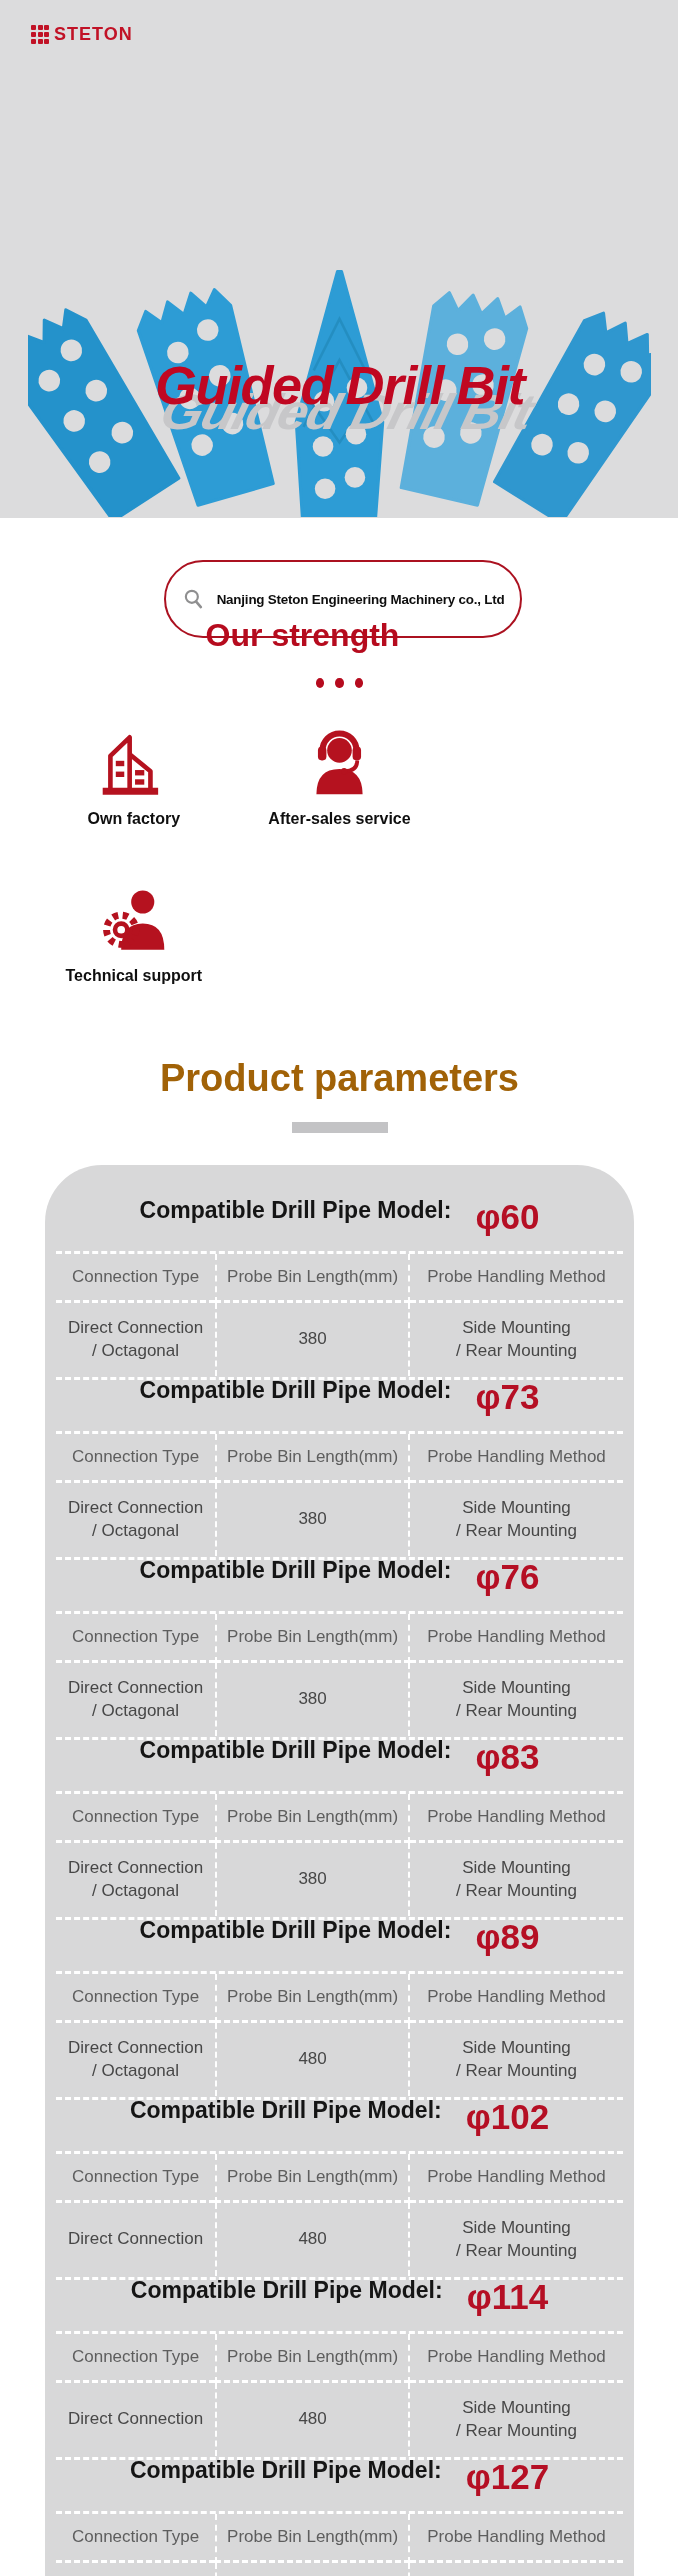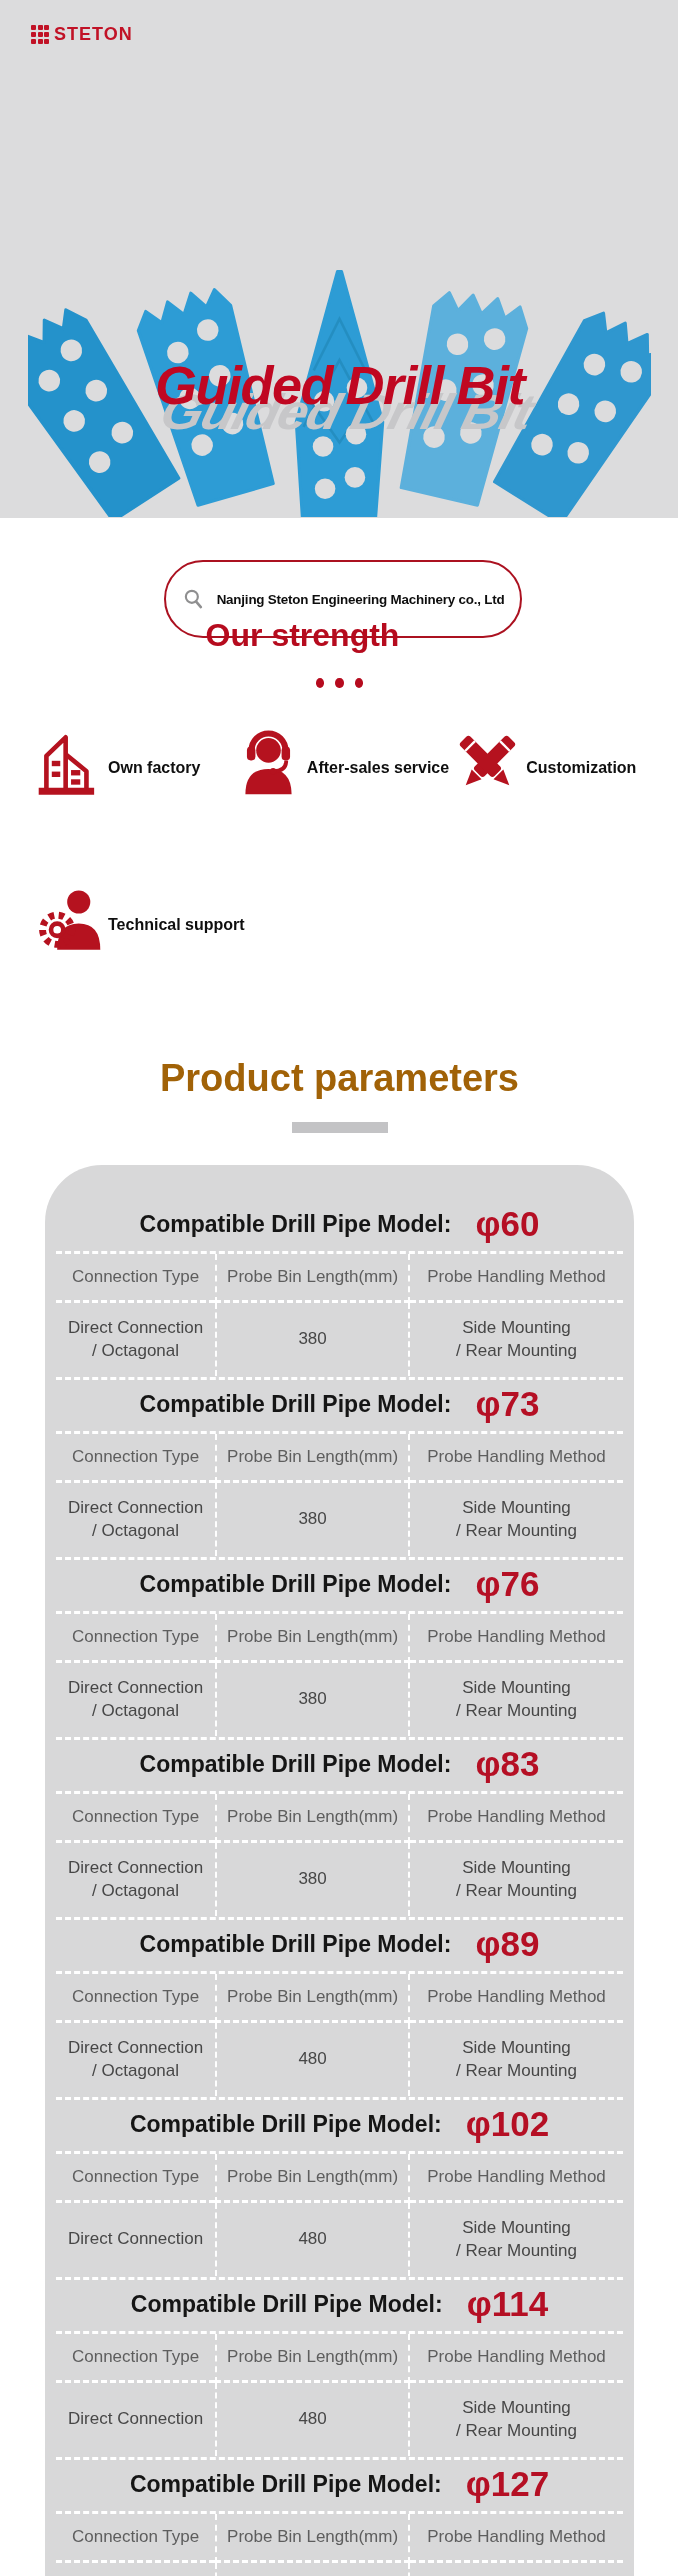--- a/index.html
+++ b/index.html
@@ -29,33 +29,33 @@
   .pill-text{font-size:13.4px;font-weight:700;color:#0e0e0e;letter-spacing:-0.2px;white-space:nowrap;}
 
   
   .strength-h{left:0;top:617px;width:605px;text-align:center;font-size:32px;
               font-weight:800;color:#b60b1e;}
   .dots{left:0;top:678px;width:679px;display:flex;justify-content:center;gap:11.3px;}
   .dots span{width:8.2px;height:9.8px;border-radius:50%;background:#b60b1e;}
   .feat-row{left:31px;width:617px;display:grid;grid-template-columns:1fr 1fr 1fr;}
   #feat-row-1{top:725px;}
   #feat-row-2{top:882px;}
-  .feature{display:flex;flex-direction:row;align-items:center;}
+  .feature{display:flex;flex-direction:column;align-items:center;}
   .f-icon{width:77px;height:77px;color:#b5121f;}
   .f-label{margin-top:8.2px;font-size:16px;font-weight:800;color:#0f0f0f;white-space:nowrap;}
 
   
   .params-h{left:0;top:1057px;width:679px;text-align:center;font-size:38px;
             font-weight:800;color:#a16207;}
   .gray-bar{width:96px;height:11.3px;background:#c3c3c5;left:292px;}
   #params-bar{top:1122px;}
   .panel{left:45px;top:1165px;width:589px;height:2059px;background:#d8d8d9;
          border-radius:57px;box-sizing:border-box;padding:32px 10.3px 0 10.3px;}
   .model-block{height:180px;}
-  .m-title{height:54px;display:flex;justify-content:center;align-items:center;gap:24px;}
+  .m-title{height:54px;display:flex;justify-content:center;align-items:flex-start;gap:24px;}
   .m-label{font-size:23px;font-weight:800;color:#151515;}
   .m-value{font-size:35px;font-weight:800;color:#b50f24;}
   .m-table{height:123px;margin:0 1px;display:grid;
            grid-template-columns:28% 34.5% 37.5%;grid-template-rows:49px 73px;
            border-top:3.1px dashed #ffffff;border-bottom:3.1px dashed #ffffff;}
   .m-table .th{font-size:17px;color:#5e5e5e;display:flex;align-items:center;justify-content:center;
                border-bottom:3.1px dashed #ffffff;white-space:nowrap;}
   .m-table .td{font-size:17px;color:#474747;display:flex;flex-direction:column;
                align-items:center;justify-content:center;line-height:1.35;text-align:center;}
   .m-table .c2{border-left:2.1px dashed #ffffff;border-right:2.1px dashed #ffffff;}
@@ -215,26 +215,20 @@
         <use href="#factory-icon" xlink:href="#factory-icon"></use>
       </svg>
       <div class="f-label">Own factory</div>
     </div>
     <div class="feature">
       <svg class="f-icon" viewBox="0 0 100 100">
         <use href="#headset-icon" xlink:href="#headset-icon"></use>
       </svg>
       <div class="f-label">After-sales service</div>
     </div>
-    <div class="feature">
-      <svg class="f-icon" viewBox="0 0 100 100">
-        <use href="#pens-icon" xlink:href="#pens-icon"></use>
-      </svg>
-      <div class="f-label">Customization</div>
-    </div>
   </div>
 <div class="abs feat-row" id="feat-row-2">
     <div class="feature">
       <svg class="f-icon" viewBox="0 0 100 100">
         <use href="#support-icon" xlink:href="#support-icon"></use>
       </svg>
       <div class="f-label">Technical support</div>
     </div>
   </div>
 

